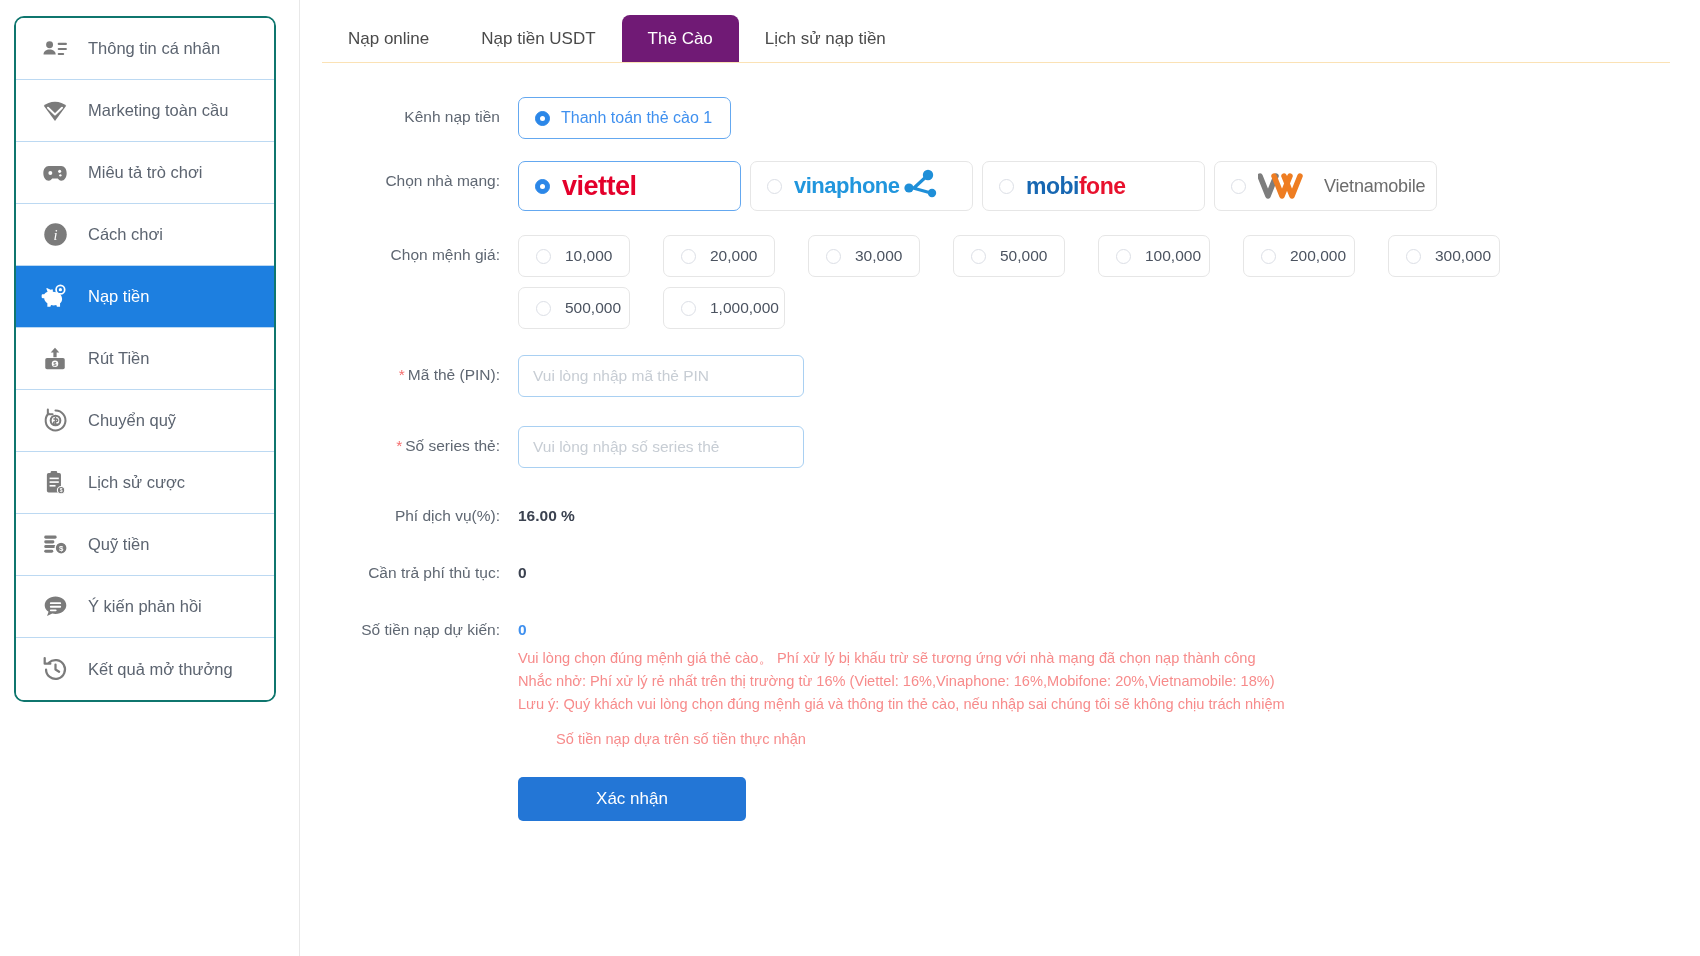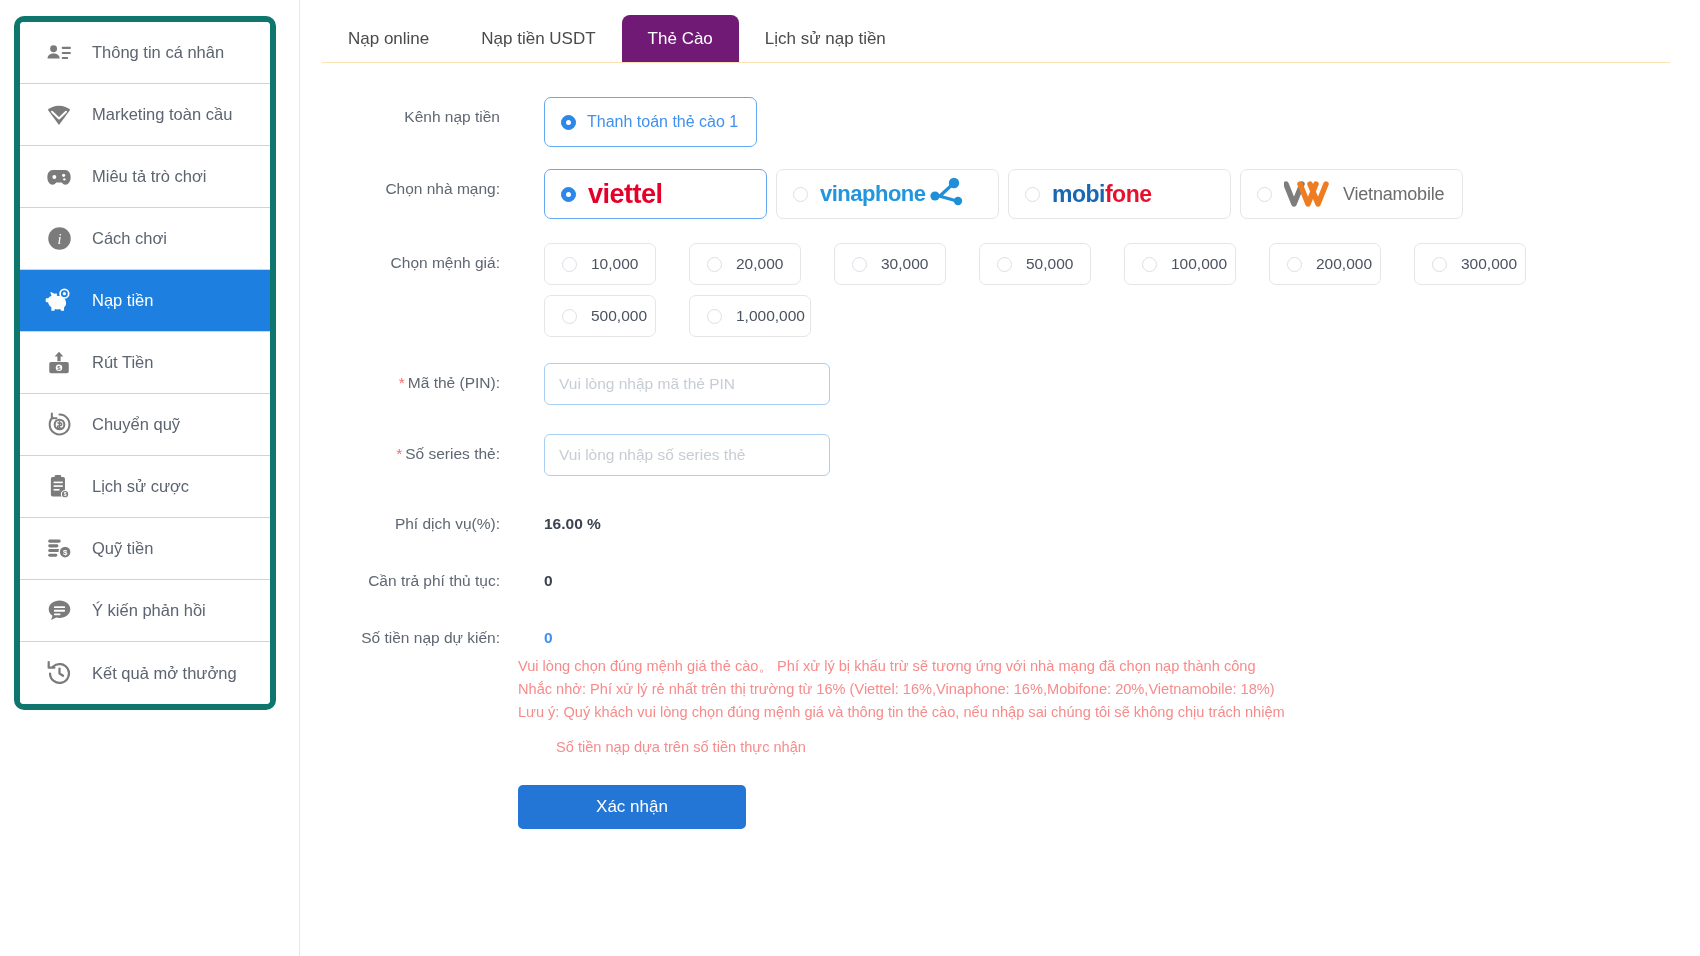--- a/index.html
+++ b/index.html
@@ -21,21 +21,21 @@
   
   .sidebar-col {
     width: 300px;
     flex: 0 0 300px;
     position: relative;
     border-right: 1px solid #e8e8e8;
     padding: 16px 14px 0 14px;
   }
   .sidebar {
     width: 262px;
-    border: 6px solid #0f766e;
+    border: 2px solid #0f766e;
     border-radius: 10px;
     overflow: hidden;
     background: #fff;
   }
   .side-item {
     display: flex;
     align-items: center;
     height: 62px;
     padding-left: 24px;
     border-bottom: 1px solid #bcd9f2;
@@ -92,21 +92,20 @@
   }
 
   
   .form {
     padding: 18px 0 0 0;
   }
   .row {
     display: flex;
     align-items: flex-start;
     margin-bottom: 0;
-    gap: 26px;
   }
   .row-label {
     width: 200px;
     flex: 0 0 200px;
     text-align: right;
     font-size: 15.5px;
     color: #5f6772;
     padding-top: 11px;
     padding-right: 0;
     white-space: nowrap;
@@ -143,21 +142,21 @@
   .rcard.sel .radio::after {
     content: "";
     position: absolute;
     left: 4px; top: 4px;
     width: 5px; height: 5px;
     border-radius: 50%;
     background: #fff;
   }
 
   
-  .chan-card { height: 50px; padding: 0 18px 0 16px; }
+  .chan-card { height: 42px; padding: 0 18px 0 16px; }
   .chan-card .radio { margin-right: 11px; }
   .chan-text { font-size: 16px; color: #3f90ef; white-space: nowrap; }
 
   
   .carriers { display: flex; gap: 9px; flex-wrap: nowrap; }
   .carrier {
     width: 223px; height: 50px;
     padding: 0 0 0 16px;
     justify-content: flex-start;
   }
@@ -169,21 +168,21 @@
     letter-spacing: -0.5px; line-height: 1;
   }
   .lg-vina {
     font-size: 22px; font-weight: bold; color: #2196dd;
     letter-spacing: -0.5px; line-height: 1; display:flex; align-items:center;
   }
   .lg-mobi { font-size: 23px; font-weight: bold; line-height: 1; letter-spacing:-0.5px;}
   .lg-mobi .b { color: #1767b2; }
   .lg-mobi .r { color: #e8112d; }
   .lg-vnm { display:flex; align-items:center; }
-  .lg-vnm .word { font-size: 18px; color: #6c6c6c; margin-left: 9px; letter-spacing:-0.2px;}
+  .lg-vnm .word { font-size: 18px; color: #6c6c6c; margin-left: 16px; letter-spacing:-0.2px;}
 
   
   .denoms { display: flex; flex-wrap: wrap; gap: 10px 33px; max-width: 1080px; }
   .denom {
     width: 112px; height: 42px;
     justify-content: flex-start;
     padding-left: 17px;
   }
   .denom .radio { margin-right: 14px; }
   .denom .dval { font-size: 15.5px; color: #4b5360; }

